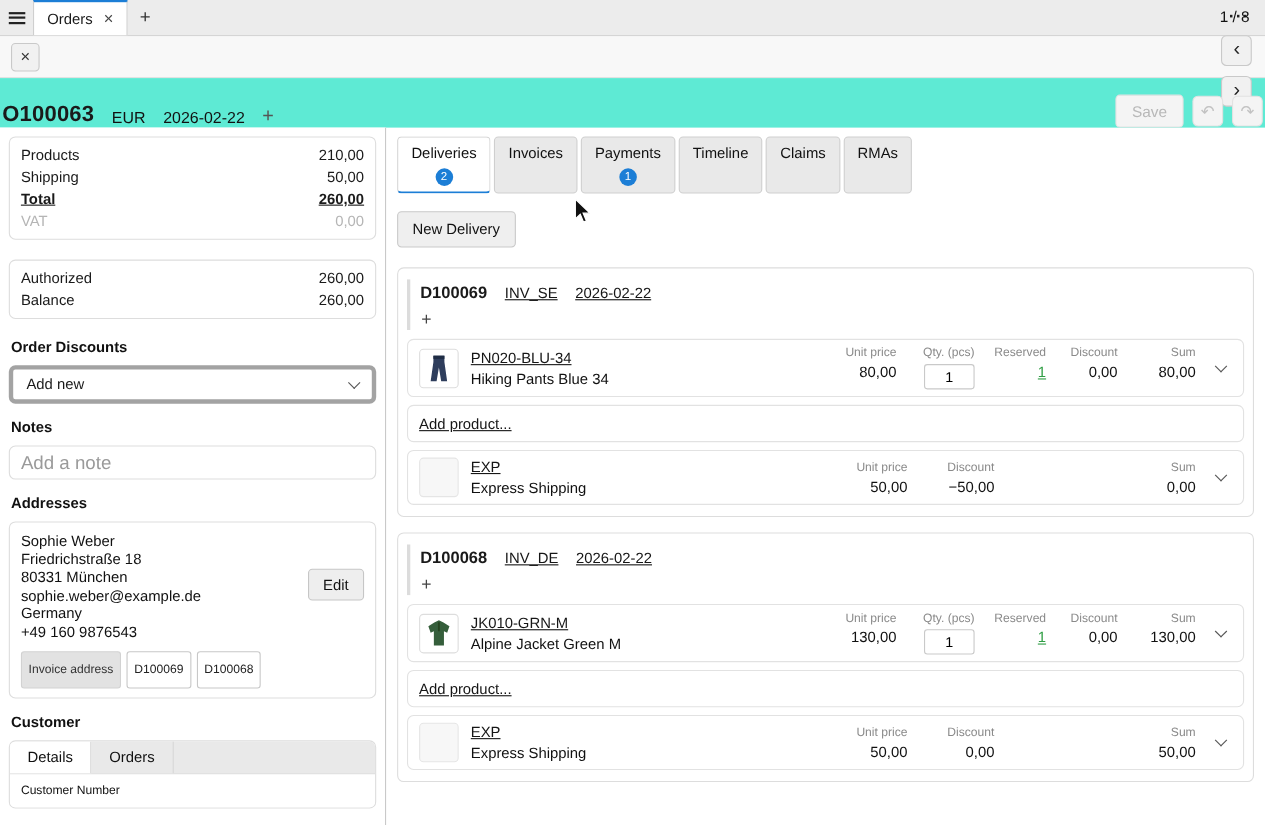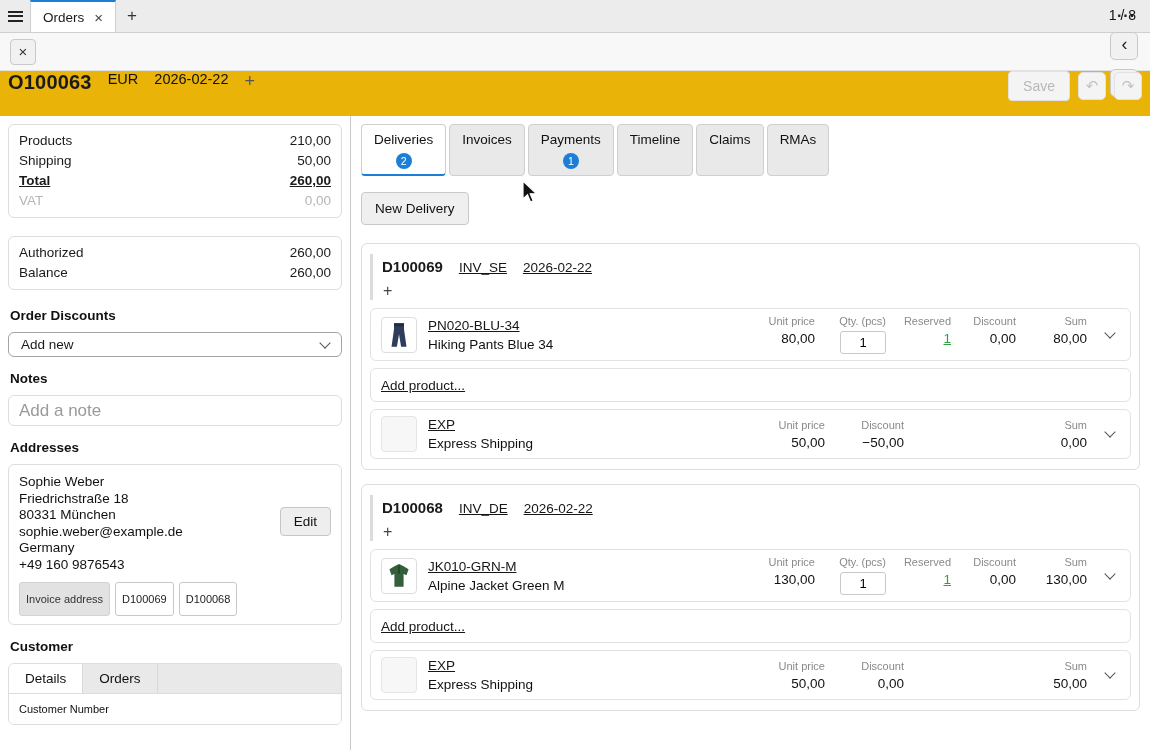--- a/index.html
+++ b/index.html
@@ -32,42 +32,42 @@
   .icon-btn { width:26px; height:26px; border:1px solid #c9c9c9; border-radius:4px;
               background:#f1f1f1; display:flex; align-items:center; justify-content:center;
               font-size:15px; color:#333; cursor:pointer; }
   .pager { margin-left:auto; display:flex; align-items:center; gap:9px;flex-direction:column; }
   .pager .count { font-size:14px; color:#111; margin-right:4px; }
   .nav-btn { width:28px; height:28px; border:1px solid #c9c9c9; border-radius:5px;
              background:#f1f1f1; display:flex; align-items:center; justify-content:center;
              font-size:18px; color:#222; cursor:pointer; padding-bottom:2px; }
 
   
-  .order-header { height:45px; display:flex; align-items:flex-start; padding:0 8px; background:#eab308; }
+  .order-header { height:45px; display:flex; align-items:flex-end; padding:0 2px; background:#5eead4; }
   .order-number { font-size:20px; font-weight:bold; letter-spacing:.2px; }
   .oh-item { margin-left:16px; font-size:14.5px; color:#111; }
   .oh-plus { margin-left:16px; font-size:18px; color:#555; cursor:pointer; }
   .header-actions { margin-left:auto; display:flex; align-items:center; gap:8px; }
   .save-btn { color:#b8b8b8; background:#f4f4f4; border:1px solid #e2e2e2; border-radius:4px;
               padding:6px 14px; font-size:14px; }
   .hist-btn { width:28px; height:28px; border:1px solid #e2e2e2; border-radius:5px; background:#f4f4f4;
               color:#c2c2c2; font-size:15px; display:flex; align-items:center; justify-content:center; }
 
   
   .main { display:flex; height:634px; }
   .left { width:351px; border-right:1px solid #c9c9c9; padding:8px; overflow:hidden; background:#fff; }
   .right { flex:1; padding:4px 10px 0 10px; overflow:hidden; }
 
   
   .box { border:1px solid #ddd; border-radius:6px; background:#fff; padding:6px 10px; margin-bottom:18px; }
   .trow { display:flex; justify-content:space-between; line-height:20px; font-size:13.5px; }
   .trow.bold { font-weight:bold;text-decoration:underline; }
   .trow.muted { color:#b5b5b5; }
   .section-title { font-size:13.5px; font-weight:bold; margin:14px 2px 9px; color:#111; }
-  .select { border:1px solid #a3a3a3; border-radius:6px; background:#fff; height:25px;
+  .select { border:4px solid #a3a3a3; border-radius:6px; background:#fff; height:35px;
             display:flex; align-items:center; justify-content:space-between; padding:0 12px;
             font-size:13.5px; cursor:pointer; }
   .chev-down { width:8px; height:8px; border-right:1.6px solid #555; border-bottom:1.6px solid #555;
                transform:rotate(45deg); margin-top:-4px; }
   .note-input { width:100%; height:31px; border:1px solid #ddd; border-radius:6px; padding:0 10px;
                 font-size:17px; font-family:"Liberation Sans",sans-serif; color:#111; }
   .note-input::placeholder { color:#9a9a9a; }
   .address-box { position:relative; padding:9px 10px 8px; margin-bottom:14px; }
   .addr-line { font-size:13.5px; line-height:16.5px; color:#111; }
   .edit-btn { position:absolute; right:10px; top:42px; padding:6px 13px; background:#eee;

